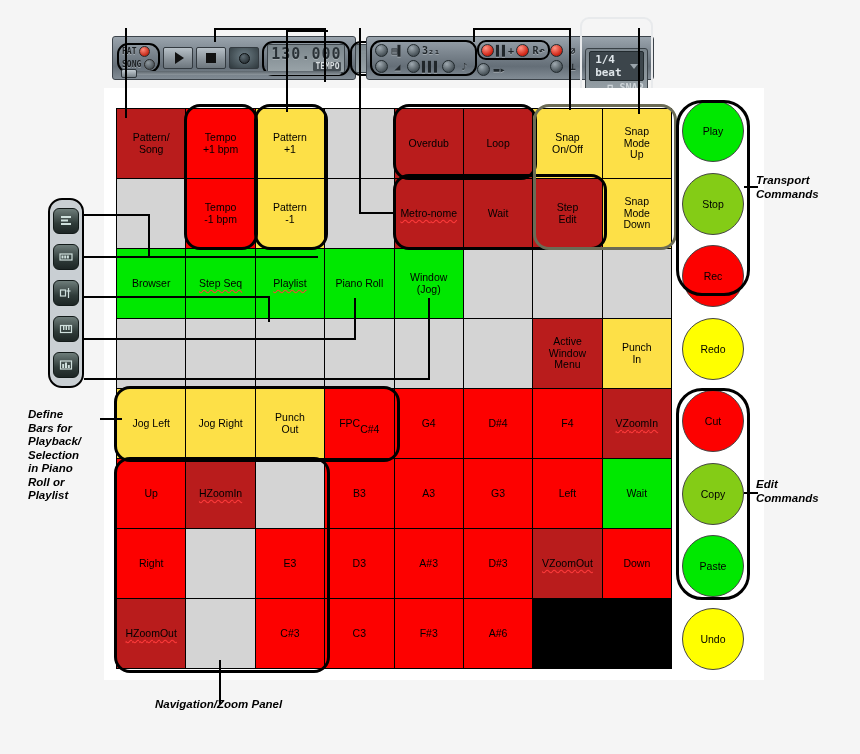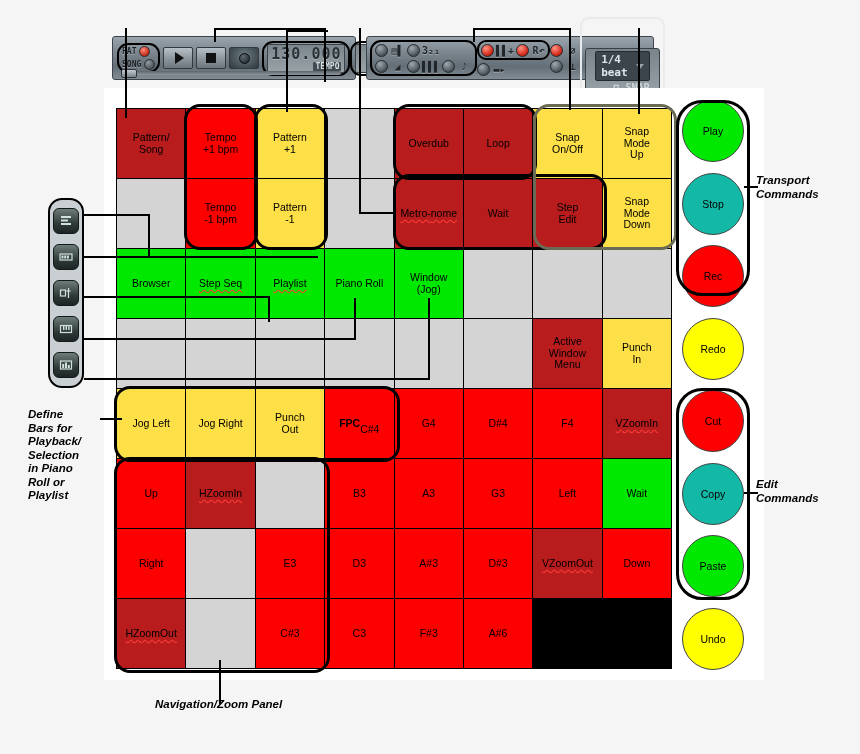--- a/index.html
+++ b/index.html
@@ -112,21 +112,21 @@
   }
   .gi {
     display:inline-flex;align-items:center;justify-content:center;
     height:14px;min-width:15px;
     font-family:"DejaVu Sans Mono",monospace;font-size:10px;font-weight:bold;
     color:#20262a; text-shadow:0 1px 0 rgba(255,255,255,.3);
   }
   .snapbox {
     background:linear-gradient(180deg,#79838a,#98a2a8);
     border:1px solid #394147;border-radius:3px;
-    padding:2px 9px;display:flex;flex-direction:column;align-items:flex-end;gap:1px;margin-top:28px;
+    padding:2px 3px;display:flex;flex-direction:column;align-items:flex-end;gap:1px;margin-top:28px;
   }
   .snapsel {
     background:#3c454b;border:1px solid #222a2e;border-radius:2px;
     color:#dfe6ea;font-family:"DejaVu Sans Mono",monospace;font-size:11px;font-weight:bold;
     padding:1px 5px;display:flex;align-items:center;gap:8px;
   }
   .snap-caret { width:0;height:0;border-left:4px solid transparent;border-right:4px solid transparent;border-top:5px solid #9aa4ab;}
   .snaptag { font-family:"DejaVu Sans Mono",monospace;font-size:10px;font-weight:bold;color:#cfd6da; }
 
   
@@ -165,21 +165,21 @@
     font-size:10.5px; color:#000; line-height:11.5px;
     background:#d4d4d4;
     position:relative;
     padding:1px;
   }
   .cell.orange { background:#b91c1c; }
   .cell.red    { background:#fd0100; }
   .cell.yellow { background:#fde047; }
   .cell.green  { background:#00e800; }
   .cell.grey   { background:#d4d4d4; }
-  .cell b { font-weight:bold; }
+  .cell b { font-weight:normal; }
   .cell .u { text-decoration:underline; text-decoration-color:#ff3a3a; text-decoration-style:wavy; text-underline-offset:2px;}
 
   
   .grp {
     position:absolute; pointer-events:none;
     border:3px solid #000; border-radius:16px;
   }
   .grp.lt { border-color:#6b6b55; }
 
   
@@ -187,21 +187,21 @@
     position:absolute;left:676px;top:100px;width:74px;height:570px;
     display:flex;flex-direction:column;align-items:center;justify-content:space-between;
   }
   .rbtn {
     width:62px;height:62px;border-radius:50%;
     border:1px solid #444;
     display:flex;align-items:center;justify-content:center;
     font-size:10.5px;color:#000;
   }
   .rbtn.green { background:#00e800; }
-  .rbtn.orange{ background:#14b8a6; }
+  .rbtn.orange{ background:#84cc16; }
   .rbtn.red   { background:#fd0100; }
   .rbtn.yellow{ background:#ffff00; }
 
   .rgrp {
     position:absolute;border:3px solid #000;border-radius:26px;
     pointer-events:none;
   }
 
   
   .anno {

